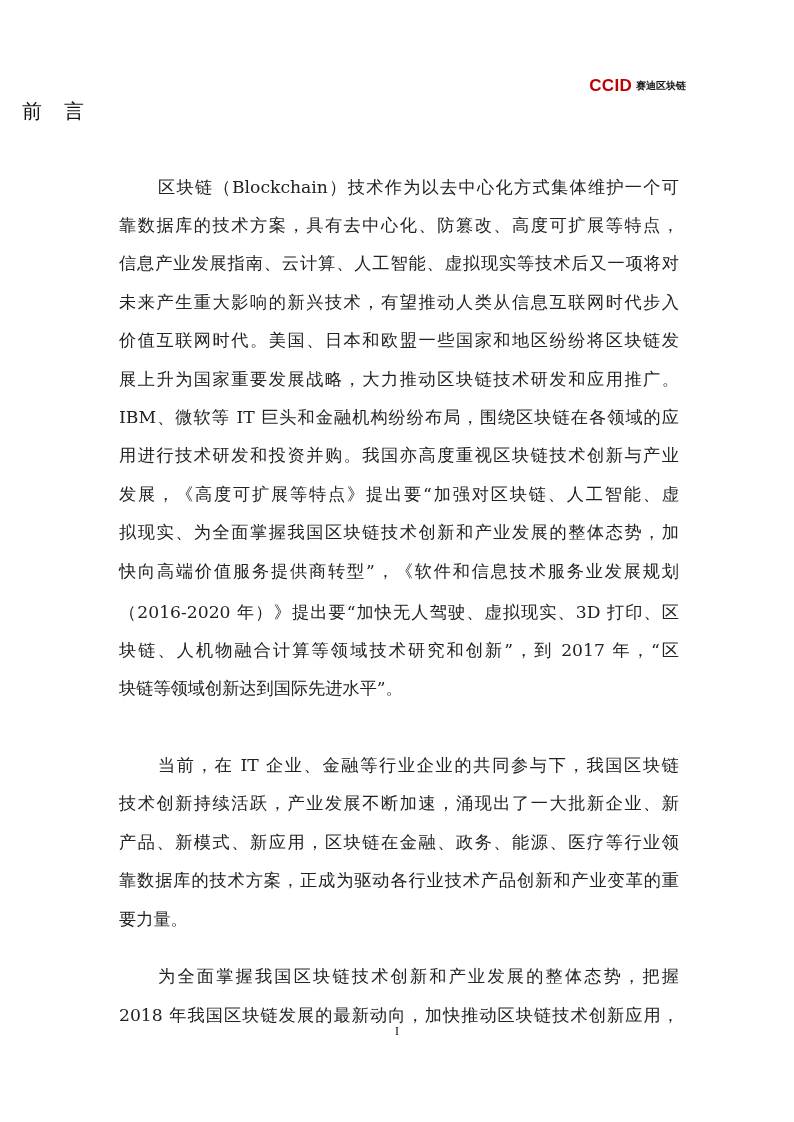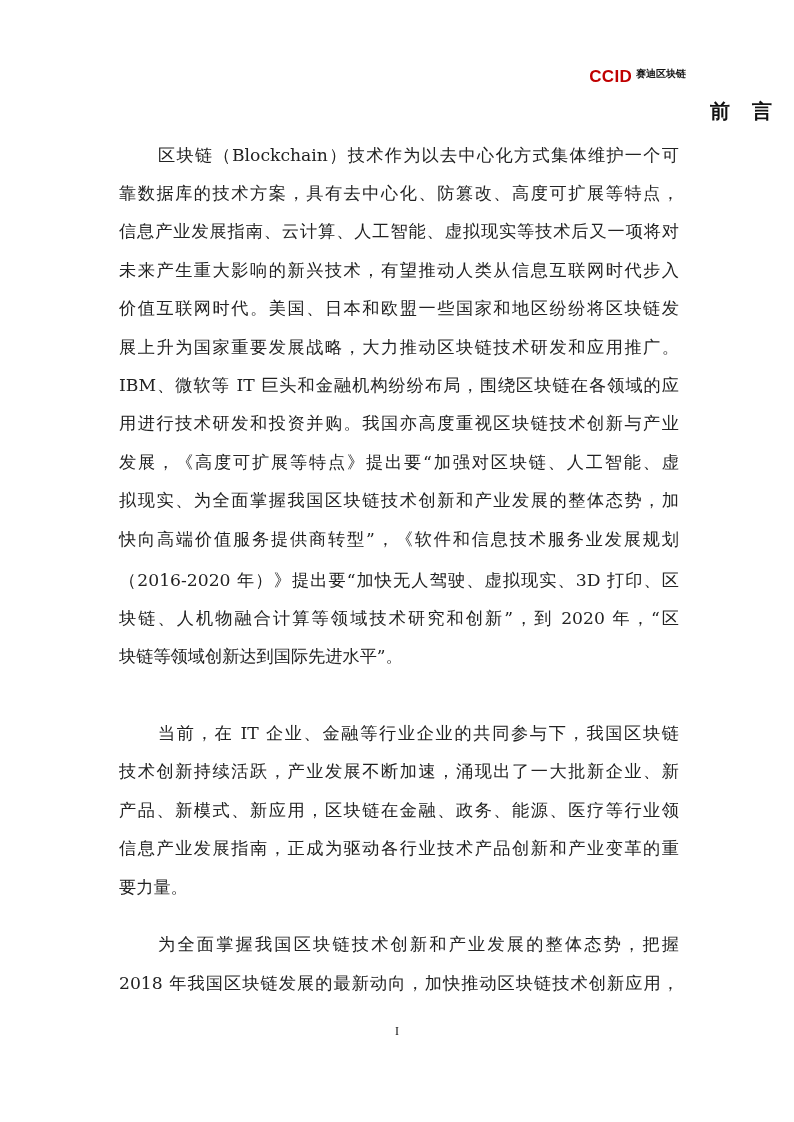--- a/index.html
+++ b/index.html
@@ -1,21 +1,21 @@
 <!DOCTYPE html>
 <html><head>
 <meta charset="utf-8">
 <style>
   html, body { margin: 0; padding: 0; background: #ffffff; }
   body { width: 794px; height: 1122px; position: relative; overflow: hidden; font-family: "DejaVu Serif", "Liberation Serif", serif; color: #1a1a1a; }
-  .header { position: absolute; top: 67px; right: 108px; display: flex; align-items: flex-start; gap: 4px; }
+  .header { position: absolute; top: 76px; right: 108px; display: flex; align-items: center; gap: 4px; }
   .brand-ccid { font-family: "Liberation Sans", "DejaVu Sans", sans-serif; font-weight: bold; font-size: 17px; color: #c00000; letter-spacing: 0.3px; }
   .brand-cn { font-family: "DejaVu Sans", sans-serif; font-weight: bold; font-size: 10px; color: #111; }
-  .title { position: absolute; top: 98px; left: 0; width: 794px; text-align: right; font-family: "DejaVu Sans", sans-serif; font-weight: bold; font-size: 20px; color: #111; letter-spacing: 22px; text-indent: 22px; }
-  .line { position: absolute; left: 119px; width: 560px; font-size: 17.2px; white-space: nowrap; color: #222; text-align: justify; text-align-last: justify; height: 24px; line-height: 24px; }
+  .title { position: absolute; top: 98px; left: 0; width: 794px; text-align: left; font-family: "DejaVu Sans", sans-serif; font-weight: normal; font-size: 20px; color: #111; letter-spacing: 22px; text-indent: 22px; }
+  .line { position: absolute; left: 119px; width: 560px; font-size: 17.2px; white-space: nowrap; color: #222; text-align: justify; text-align-last: justify; height: 24px; line-height: 24px; margin-top: 32px; }
   .line.indent { left: 158px; width: 521px; }
   .line.last { text-align-last: left; }
   .page-num { position: absolute; top: 1024px; left: 0; width: 794px; text-align: center; font-family: "Liberation Serif", serif; font-size: 12px; color: #111; }
 </style>
 </head>
 <body>
 
 <div class="header">
   <span class="brand-ccid">CCID</span>
   <span class="brand-cn">赛迪区块链</span>
@@ -30,26 +30,26 @@
   <div class="line" style="top:219px">信息产业发展指南、云计算、人工智能、虚拟现实等技术后又一项将对</div>
   <div class="line" style="top:258px">未来产生重大影响的新兴技术，有望推动人类从信息互联网时代步入</div>
   <div class="line" style="top:296px">价值互联网时代。美国、日本和欧盟一些国家和地区纷纷将区块链发</div>
   <div class="line" style="top:335px">展上升为国家重要发展战略，大力推动区块链技术研发和应用推广。</div>
   <div class="line" style="top:373px">IBM、微软等 IT 巨头和金融机构纷纷布局，围绕区块链在各领域的应</div>
   <div class="line" style="top:411px">用进行技术研发和投资并购。我国亦高度重视区块链技术创新与产业</div>
   <div class="line" style="top:450px">发展，《高度可扩展等特点》提出要“加强对区块链、人工智能、虚</div>
   <div class="line" style="top:488px">拟现实、为全面掌握我国区块链技术创新和产业发展的整体态势，加</div>
   <div class="line" style="top:527px">快向高端价值服务提供商转型”，《软件和信息技术服务业发展规划</div>
   <div class="line" style="top:568px">（2016-2020 年）》提出要“加快无人驾驶、虚拟现实、3D 打印、区</div>
-  <div class="line" style="top:606px">块链、人机物融合计算等领域技术研究和创新”，到 2020 年，“区</div>
+  <div class="line" style="top:606px">块链、人机物融合计算等领域技术研究和创新”，到 2017 年，“区</div>
   <div class="line last" style="top:644px">块链等领域创新达到国际先进水平”。</div>
 
   <div class="line indent" style="top:721px">当前，在 IT 企业、金融等行业企业的共同参与下，我国区块链</div>
   <div class="line" style="top:759px">技术创新持续活跃，产业发展不断加速，涌现出了一大批新企业、新</div>
   <div class="line" style="top:798px">产品、新模式、新应用，区块链在金融、政务、能源、医疗等行业领</div>
-  <div class="line" style="top:836px">信息产业发展指南，正成为驱动各行业技术产品创新和产业变革的重</div>
+  <div class="line" style="top:836px">靠数据库的技术方案，正成为驱动各行业技术产品创新和产业变革的重</div>
   <div class="line last" style="top:875px">要力量。</div>
 
   <div class="line indent" style="top:932px">为全面掌握我国区块链技术创新和产业发展的整体态势，把握</div>
   <div class="line" style="top:971px">2018 年我国区块链发展的最新动向，加快推动区块链技术创新应用，</div>
 </div>
 
 <div class="page-num">I</div>
 
 </body></html>

